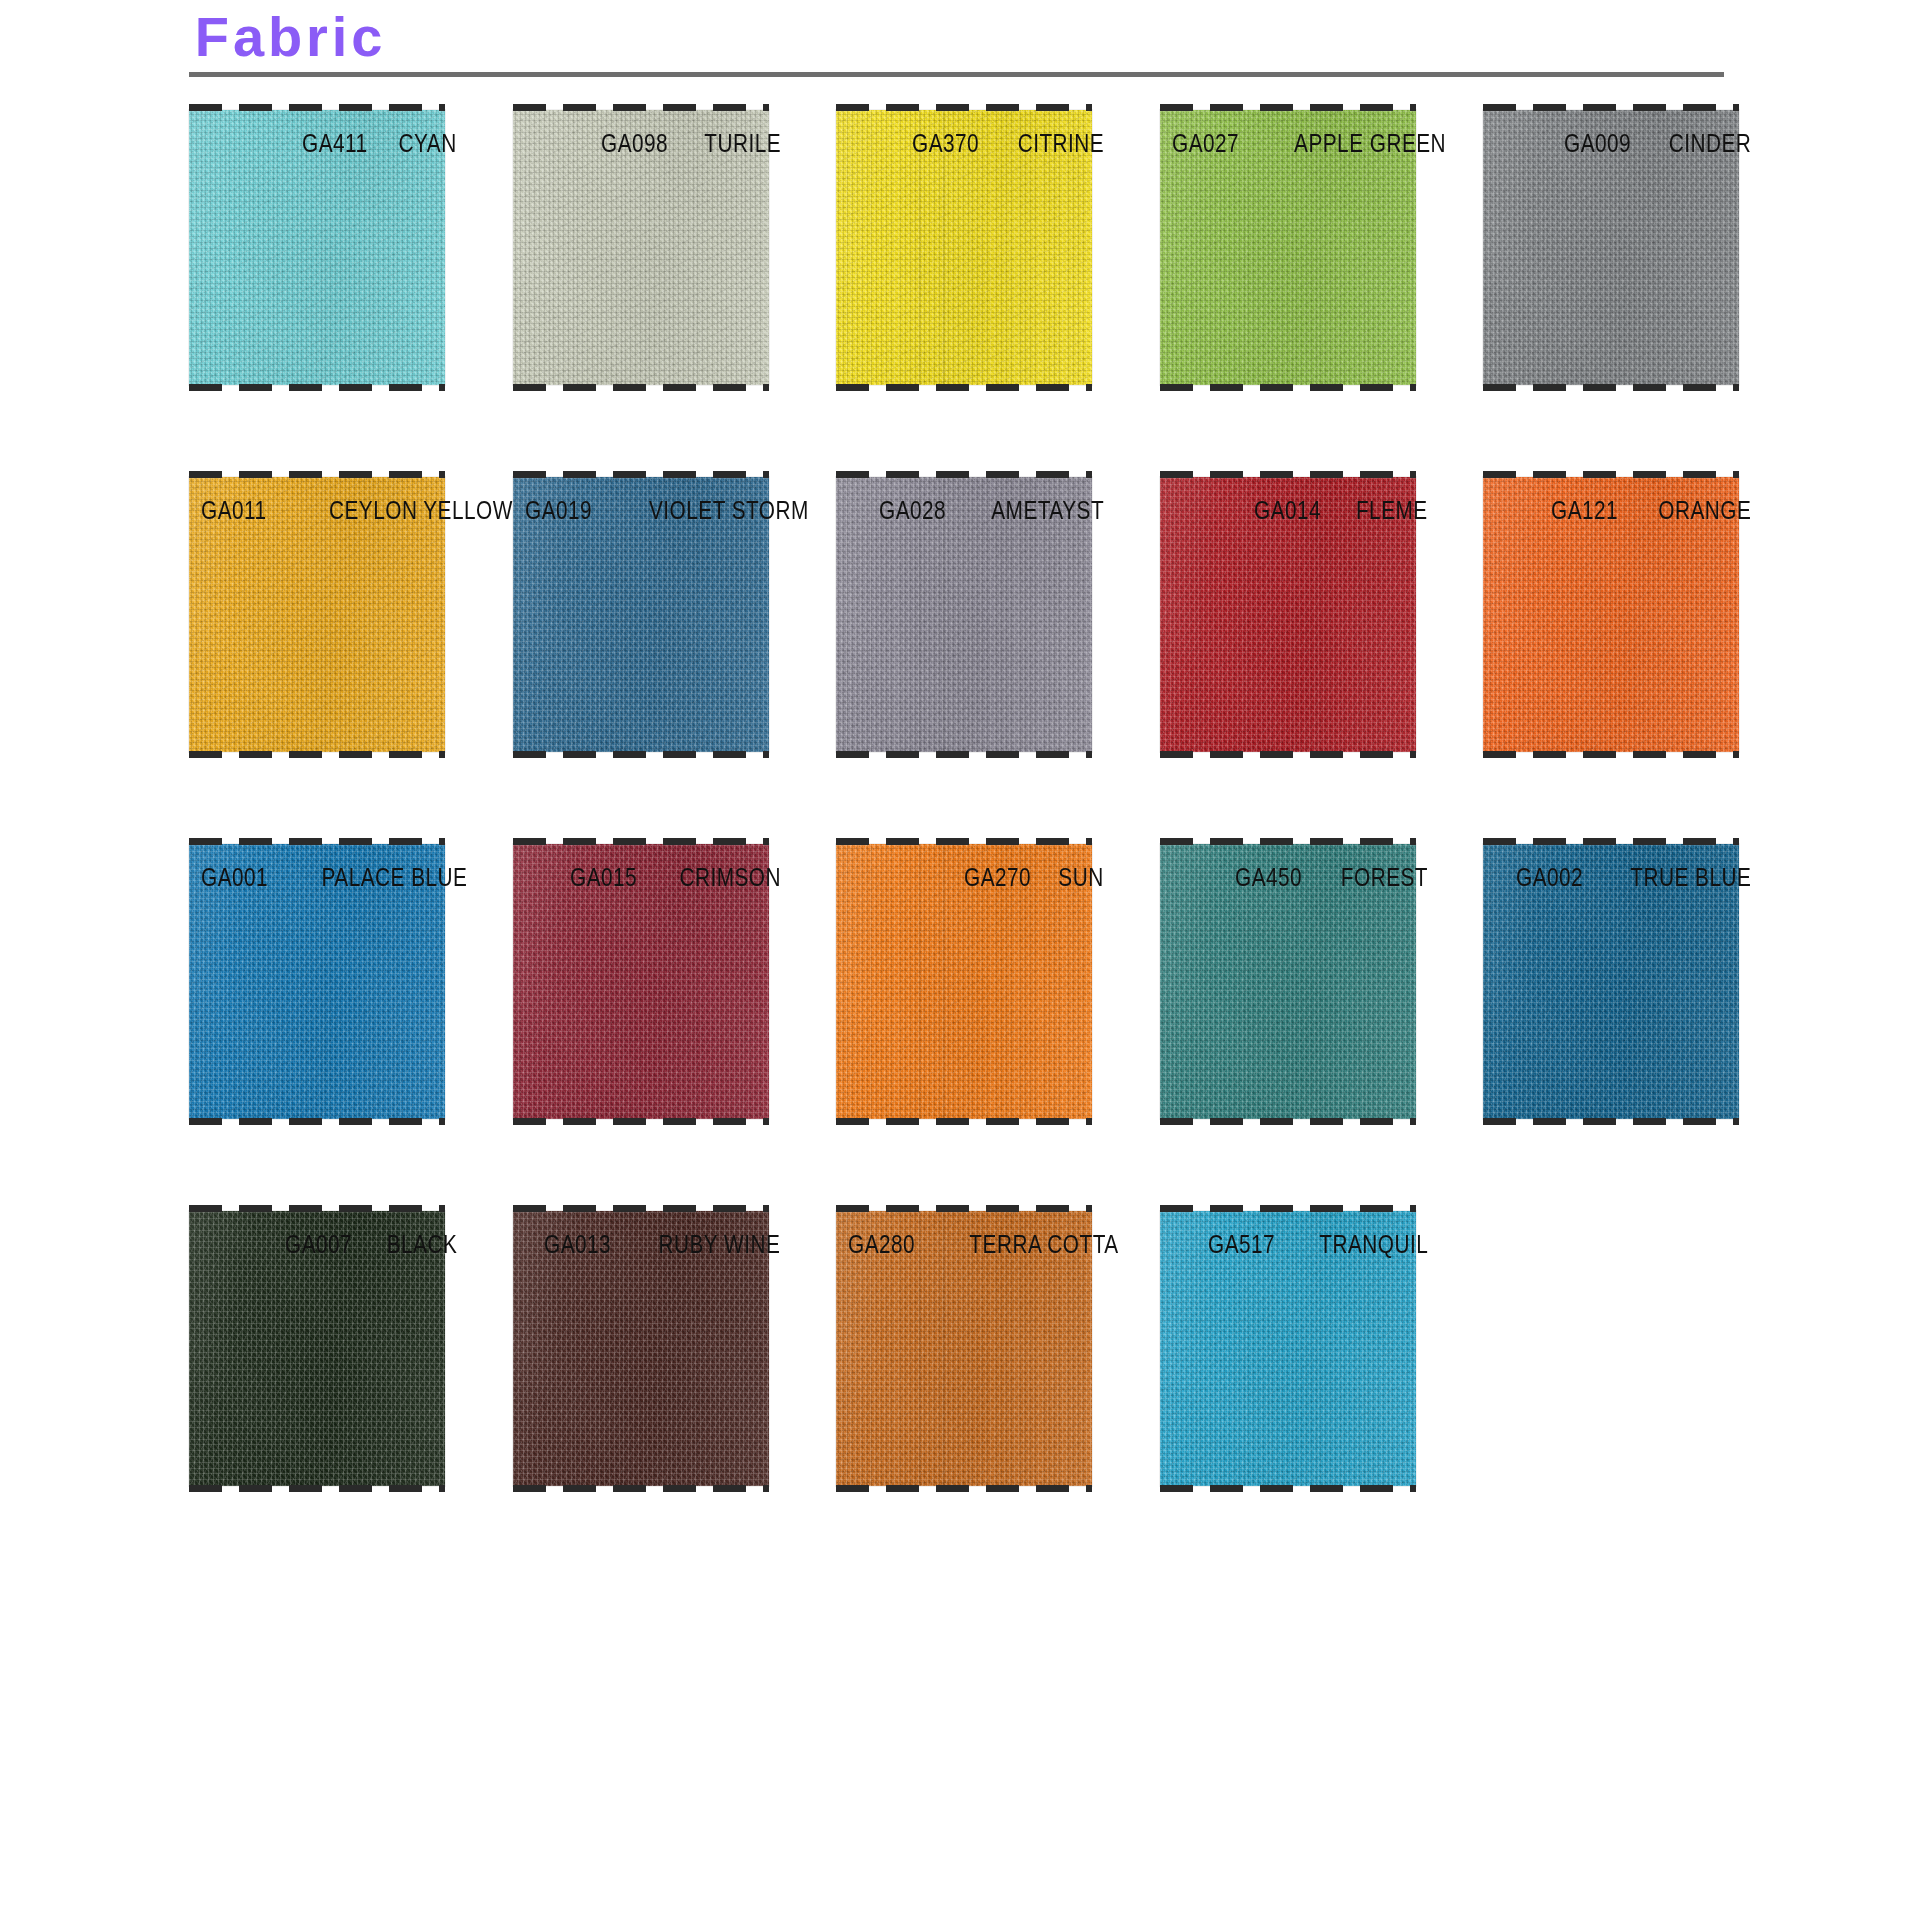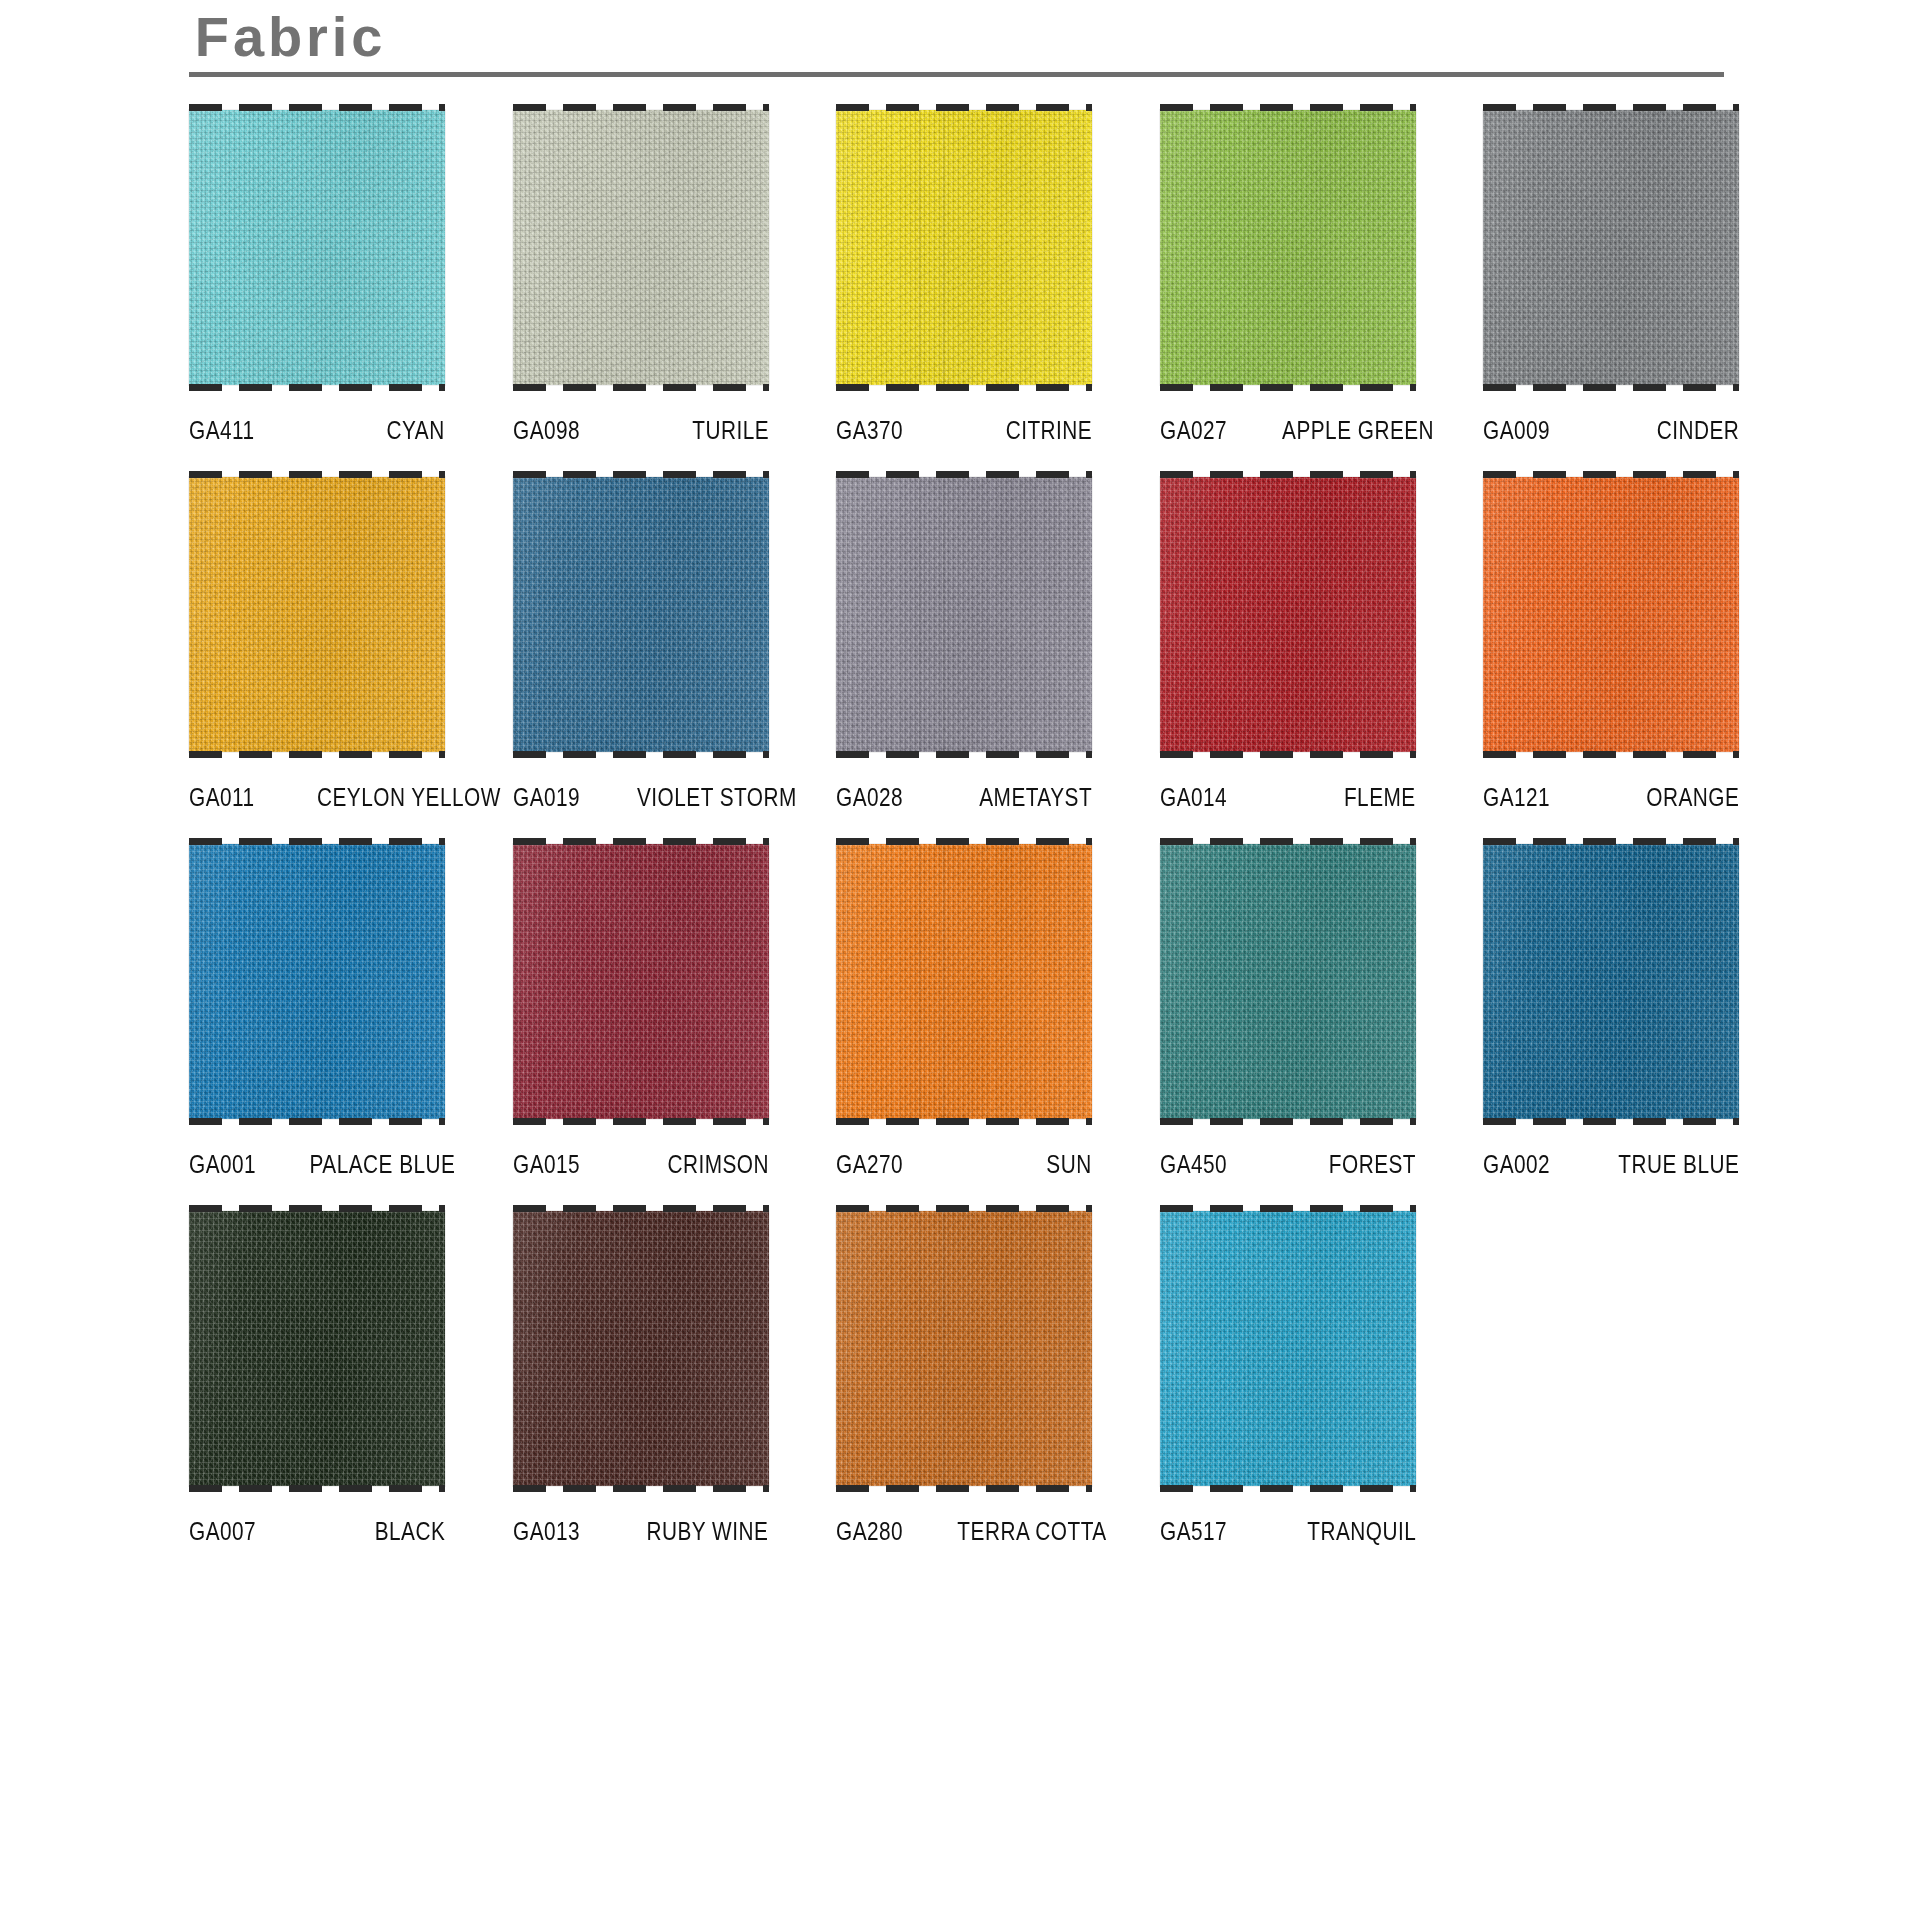--- a/index.html
+++ b/index.html
@@ -20,21 +20,21 @@
   .header {
     position: absolute;
     left: 189px; top: 7.7px;
     width: 1545px;
   }
   .header-title {
     font-family: "Liberation Sans", sans-serif;
     font-weight: bold;
     font-size: 56px;
     letter-spacing: 3.9px;
-    color: #737373;
+    color: #8b5cf6;
     line-height: 1.05;
     margin: 0;
     padding: 0 0 5.8px 5.8px;
   }
   .header-rule {
     width: 1535px;
     height: 4.8px;
     background: #6e6e6e;
   }
 
@@ -46,21 +46,21 @@
     display: grid;
     grid-template-columns: repeat(5, 1fr);
     grid-auto-rows: 367px;
     column-gap: 54px;
     row-gap: 0px;
   }
   .cell {
     position: relative;
     width: 268px;
     display: flex;
-    flex-direction: column;
+    flex-direction: row;
     align-items: stretch;
   }
 
   
   .swatch-wrap {
     position: relative;
     width: 256px;
     height: 287px;
   }
   .swatch {

